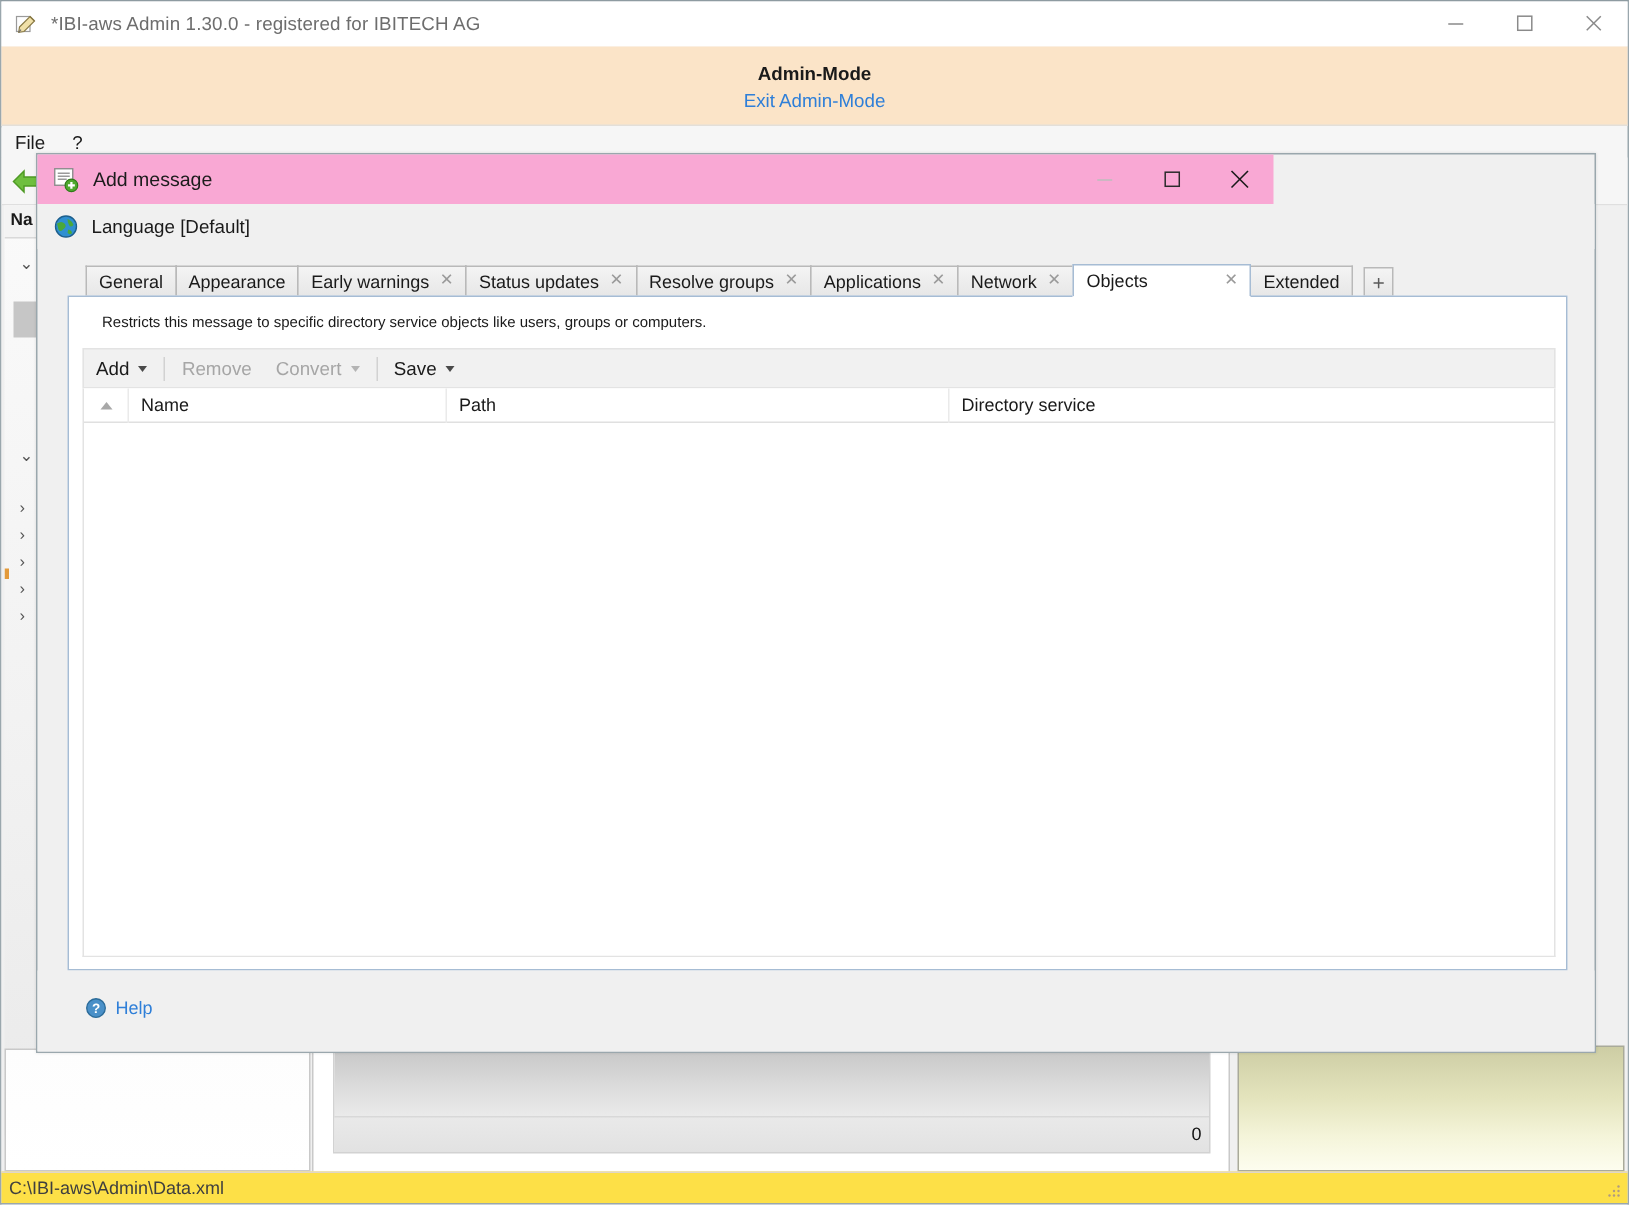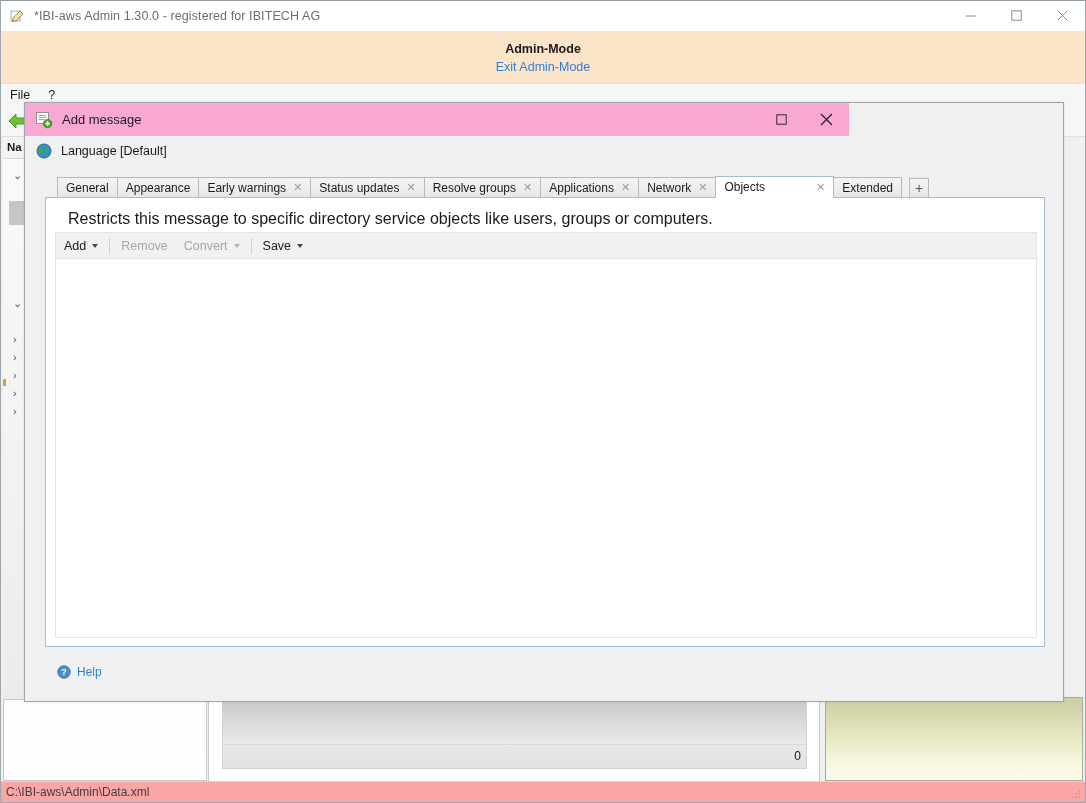--- a/index.html
+++ b/index.html
@@ -159,21 +159,21 @@
     position: absolute; left: 824px; top: 560px;
     width: 258px; height: 84px;
     background: linear-gradient(to bottom, #cdcda4 0%, #e4e4bd 42%, #f4f4d9 72%, #fdfdef 100%);
     border: 1px solid #a9aa9a;
   }
 
   
   #statusbar {
     position: absolute; left: 0; bottom: 0;
     width: 1084px; height: 21px;
-    background: #fca5a5;
+    background: #fde047;
     border-top: 1px solid #e0d6c8;
   }
   #statusbar-text {
     position: absolute; left: 5px; top: 3px;
     font-size: 12px; color: #3f3f3f;
   }
   #resize-grip {
     position: absolute; right: 3px; bottom: 2px;
     width: 12px; height: 12px;
   }
@@ -261,21 +261,21 @@
 
   
   #tab-panel {
     position: absolute; left: 20px; top: 94px;
     width: 1000px; height: 450px;
     background: #ffffff;
     border: 1px solid #a6bcd4;
   }
   #panel-desc {
     position: absolute; left: 22px; top: 12px;
-    font-size: 16px; color: #1a1a1a;
+    font-size: 10px; color: #1a1a1a;
   }
   #toolbar {
     position: absolute; left: 9px; top: 34px;
     width: 982px; height: 27px;
     background: #f1f1f1;
     border: 1px solid #e3e3e3;
     display: flex; align-items: center;
   }
   .tb-btn {
     display: flex; align-items: center;
@@ -548,20 +548,28 @@
           <span class="caret"></span>
         </div>
         <div class="tb-sep"></div>
         <div class="tb-btn">
           <span>Save</span>
           <span class="caret"></span>
         </div>
       </div>
 
       <div id="table">
+        <div id="table-head">
+          <div class="th sortcol">
+            <span class="sort-tri"></span>
+          </div>
+          <div class="th" style="width:212px;">Name</div>
+          <div class="th" style="width:335px;">Path</div>
+          <div class="th" style="width:403px;border-right:none;">Directory service</div>
+        </div>
         <div id="table-body"></div>
       </div>
     </div>
 
     <div id="dialog-footer">
       <div id="help-link">
         <span id="help-icon">
           <svg width="14" height="14" viewBox="0 0 14 14">
             <circle cx="7" cy="7" r="6.2" fill="#4a90c8" stroke="#2b6b99" stroke-width="0.9"></circle>
             <text x="7" y="10.3" font-size="9" font-family="Liberation Sans, sans-serif" fill="#ffffff" text-anchor="middle" font-weight="bold">?</text>

